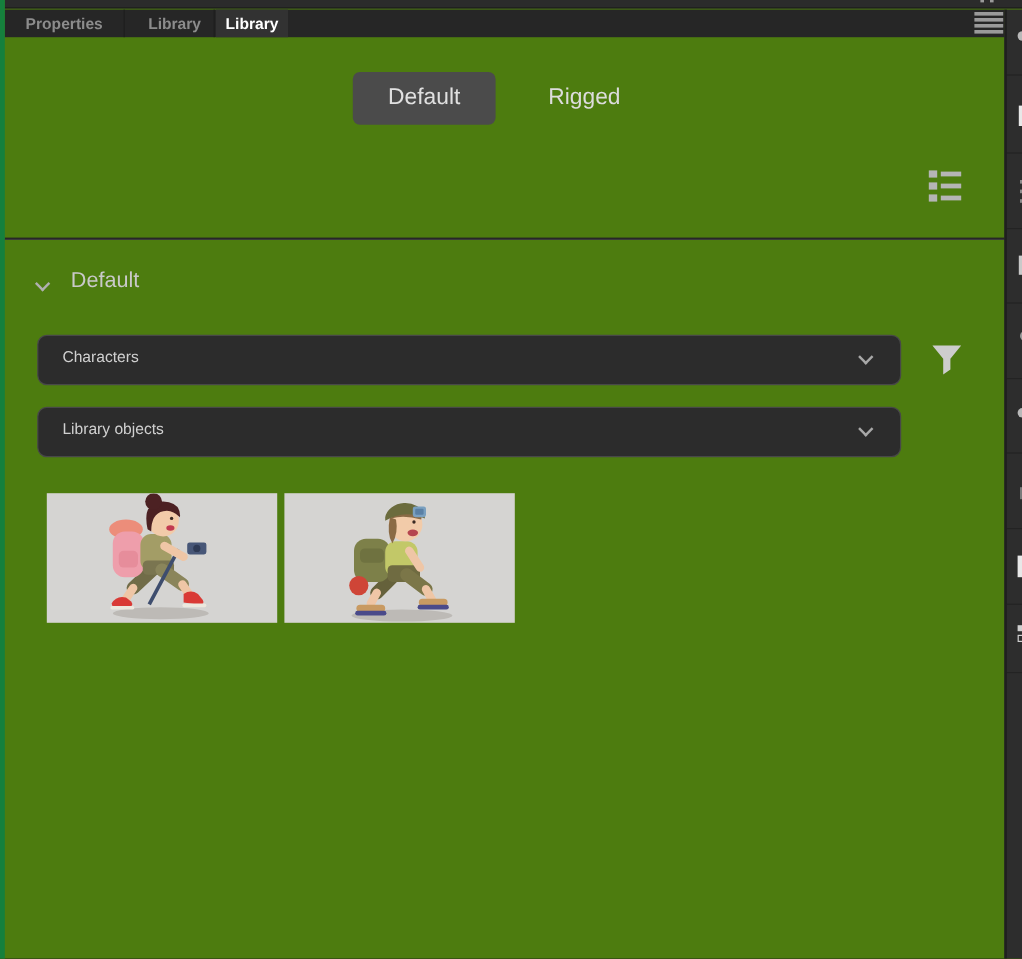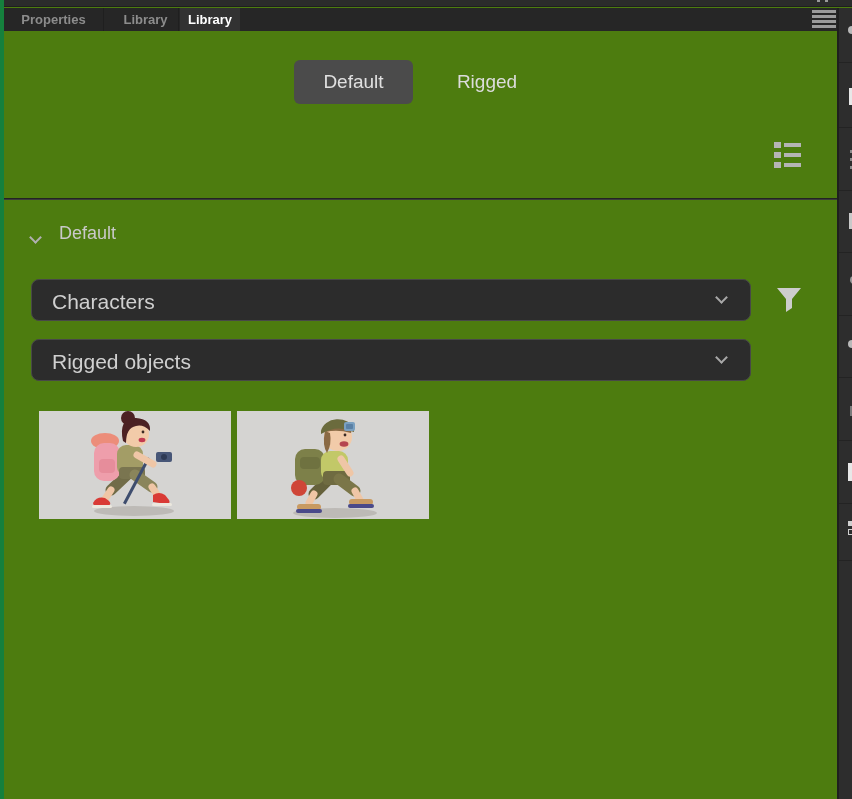--- a/index.html
+++ b/index.html
@@ -51,21 +51,21 @@
   .divider { position:absolute; left:0; top:198px; width:833px; height:2px; background:#232323; border-bottom:1px solid #3a3a3a; }
   
   .section-chevron { position:absolute; left:27px; top:228px; width:16px; height:12px; }
   .chev { display:inline-block; width:9px; height:9px; border-right:2px solid #b0b0b0; border-bottom:2px solid #b0b0b0; transform:rotate(45deg); }
   .section-title { position:absolute; left:55px; top:223px; font-size:18px; color:#c9c9c9; }
   
   .select {
     position:absolute; left:27px; width:720px; height:42px;
     background:#2c2c2c; border:1px solid #484848; border-radius:8px; cursor:default;
   }
-  .select .val { position:absolute; left:20px; top:10px; font-size:21px; color:#d0d0d0; }
+  .select .val { position:absolute; left:20px; top:10px; font-size:13px; color:#d0d0d0; }
   .select .chev { position:absolute; right:24px; top:13px; border-color:#a8a8a8; }
   .funnel { position:absolute; left:772px; top:287px; width:26px; height:26px; }
   
   .thumb {
     position:absolute; top:411px; width:192px; height:108px;
     background:#d5d4d2; overflow:hidden; cursor:default;
   }
   
   .rstrip { position:absolute; left:833px; top:8px; width:19px; height:791px; background:#2d2d2d; border-left:2px solid #1f1f1f; overflow:hidden; }
   .rcell-line { position:absolute; left:0; width:19px; height:1px; background:#232323; }
@@ -125,21 +125,21 @@
     <span class="val">Characters</span>
     <span class="chev"></span>
   </div>
   <div class="funnel">
     <svg width="26" height="26" viewBox="0 0 26 26">
       <path d="M1 1 H25 L16 12 V21 L10 25 V12 Z" fill="#cdcdcd"></path>
     </svg>
   </div>
 
   <div class="select" style="top:339px;">
-    <span class="val">Rigged objects</span>
+    <span class="val">Library objects</span>
     <span class="chev"></span>
   </div>
 
   <div class="thumb" style="left:35px;">
     <svg width="192" height="108" viewBox="0 0 192 108">
       <ellipse cx="95" cy="100" rx="40" ry="5" fill="#bdbab6"></ellipse>
 
       <path d="M90 62 L72 79" stroke="#716c48" stroke-width="11" stroke-linecap="round"></path>
       <path d="M72 79 L66 88" stroke="#efc6a6" stroke-width="7" stroke-linecap="round"></path>
       <path d="M54 92 q4 -7 12 -5 l4 3 q3 3 -1 5 l-14 0 z" fill="#d93a35"></path>

